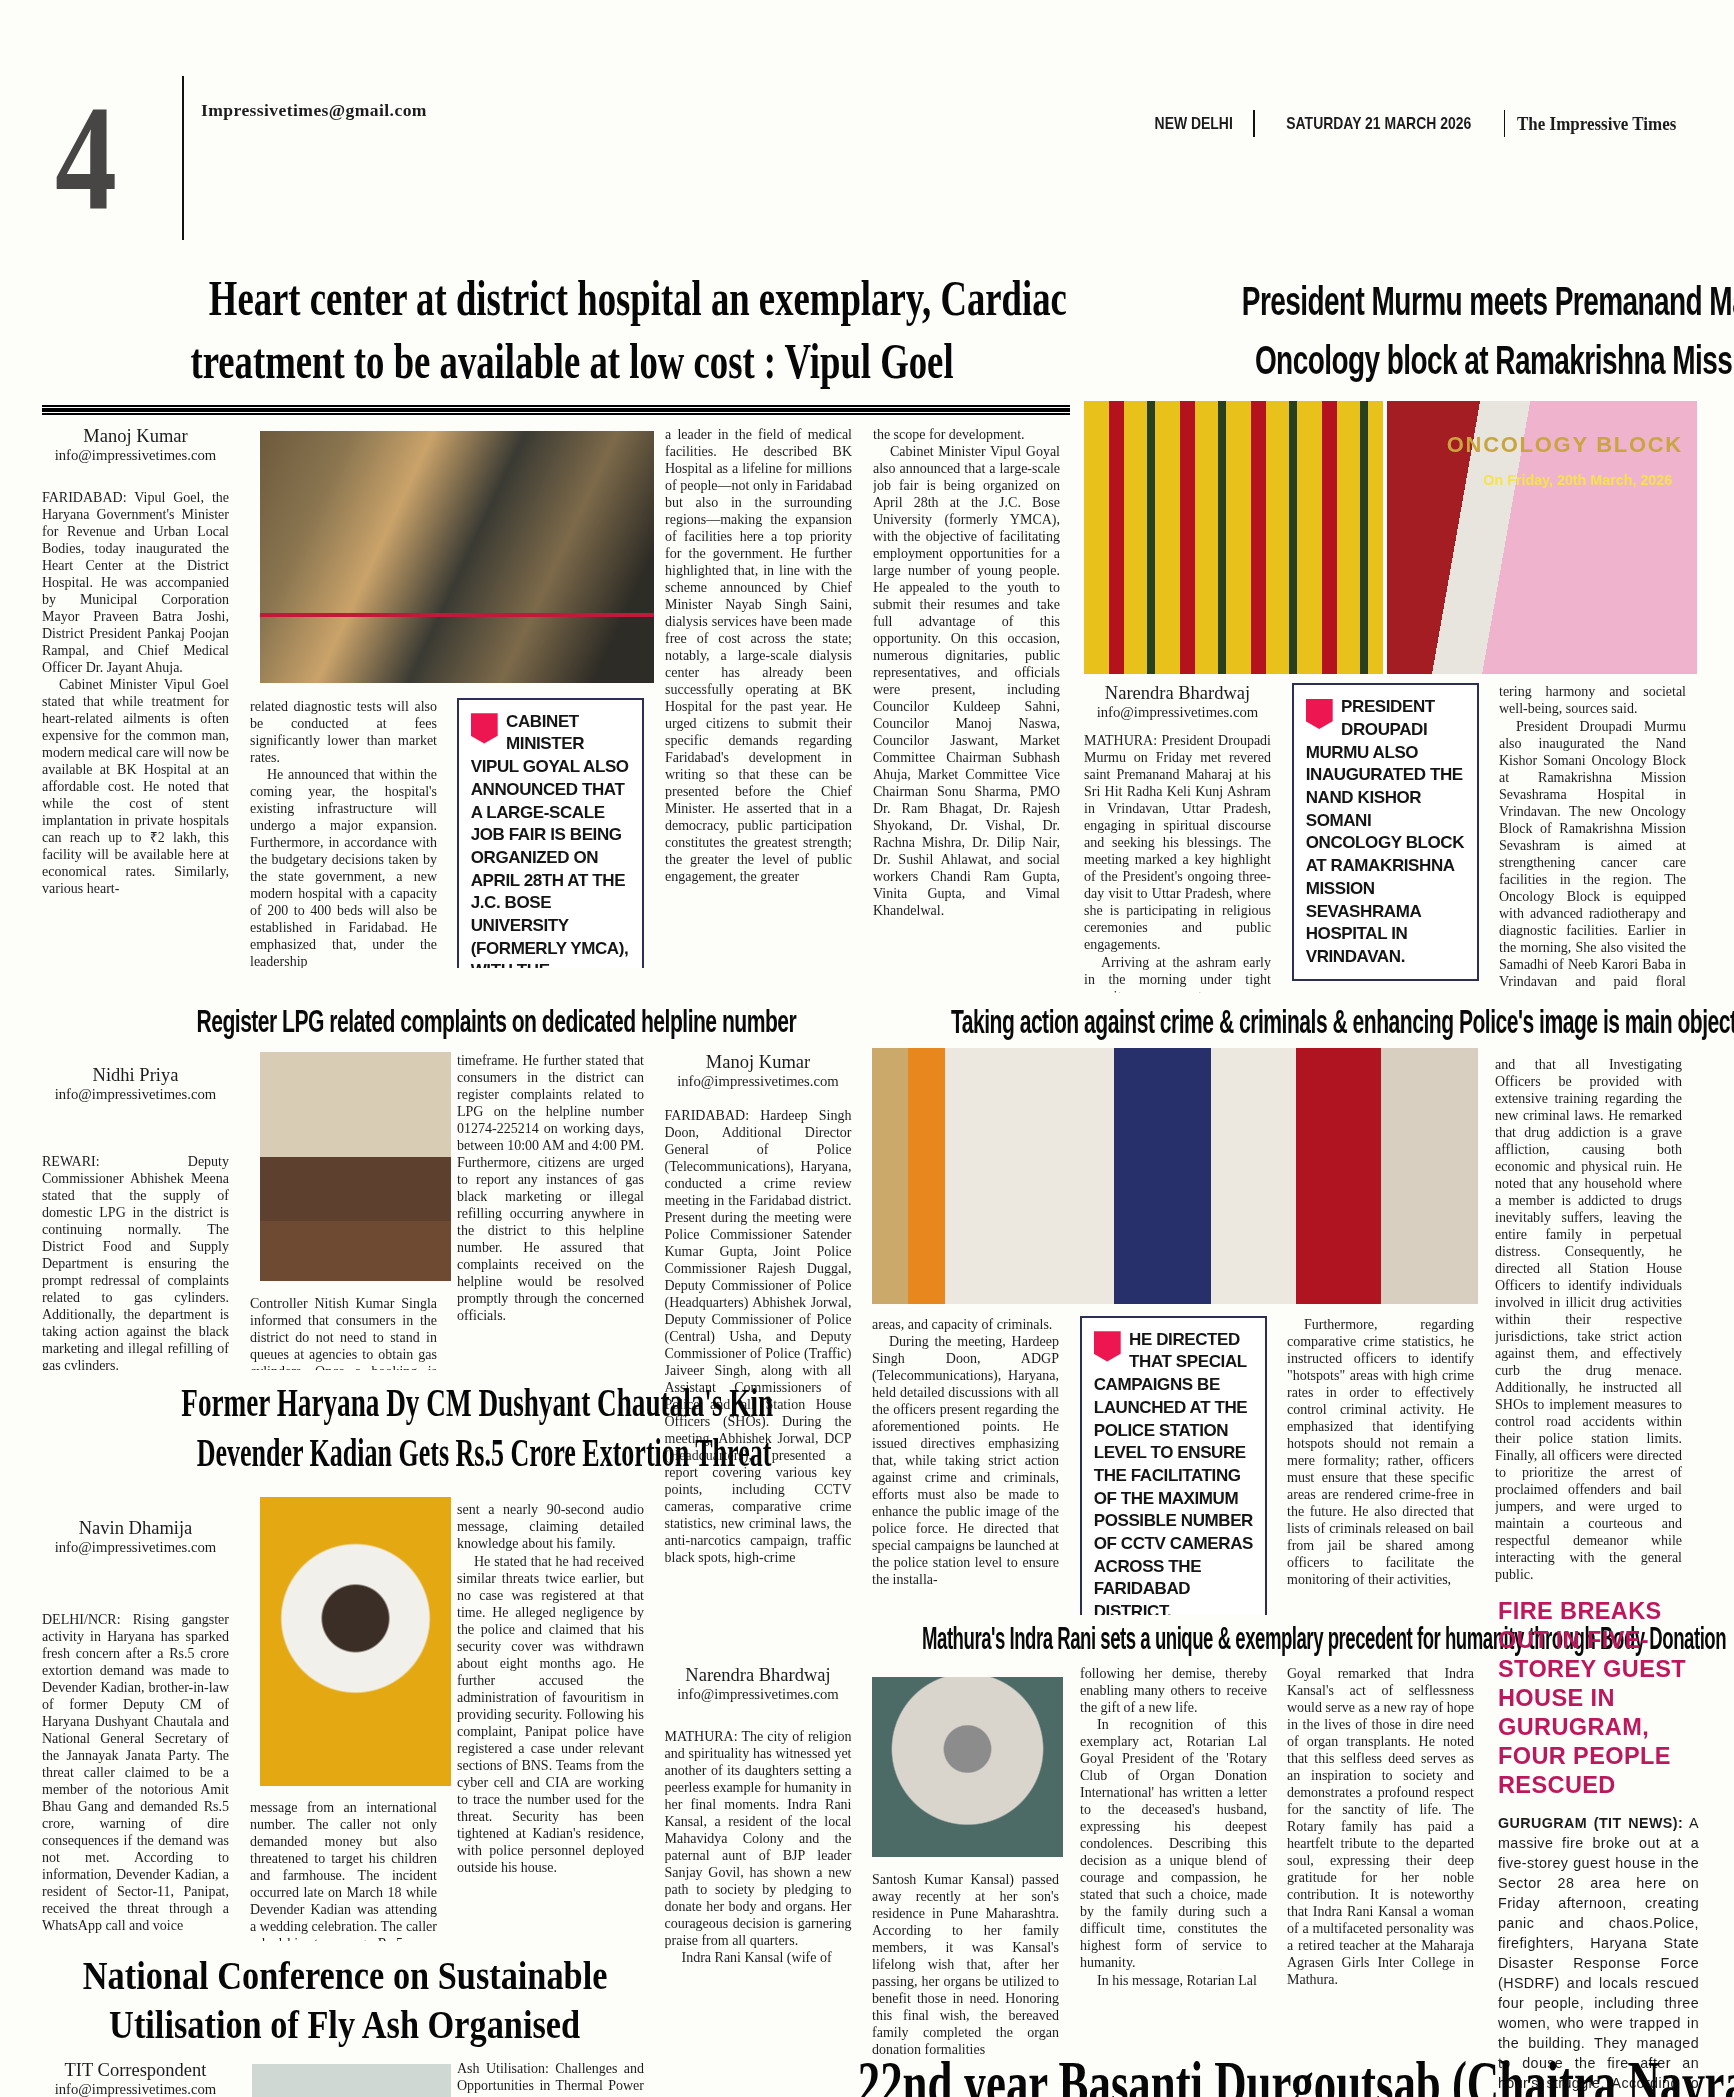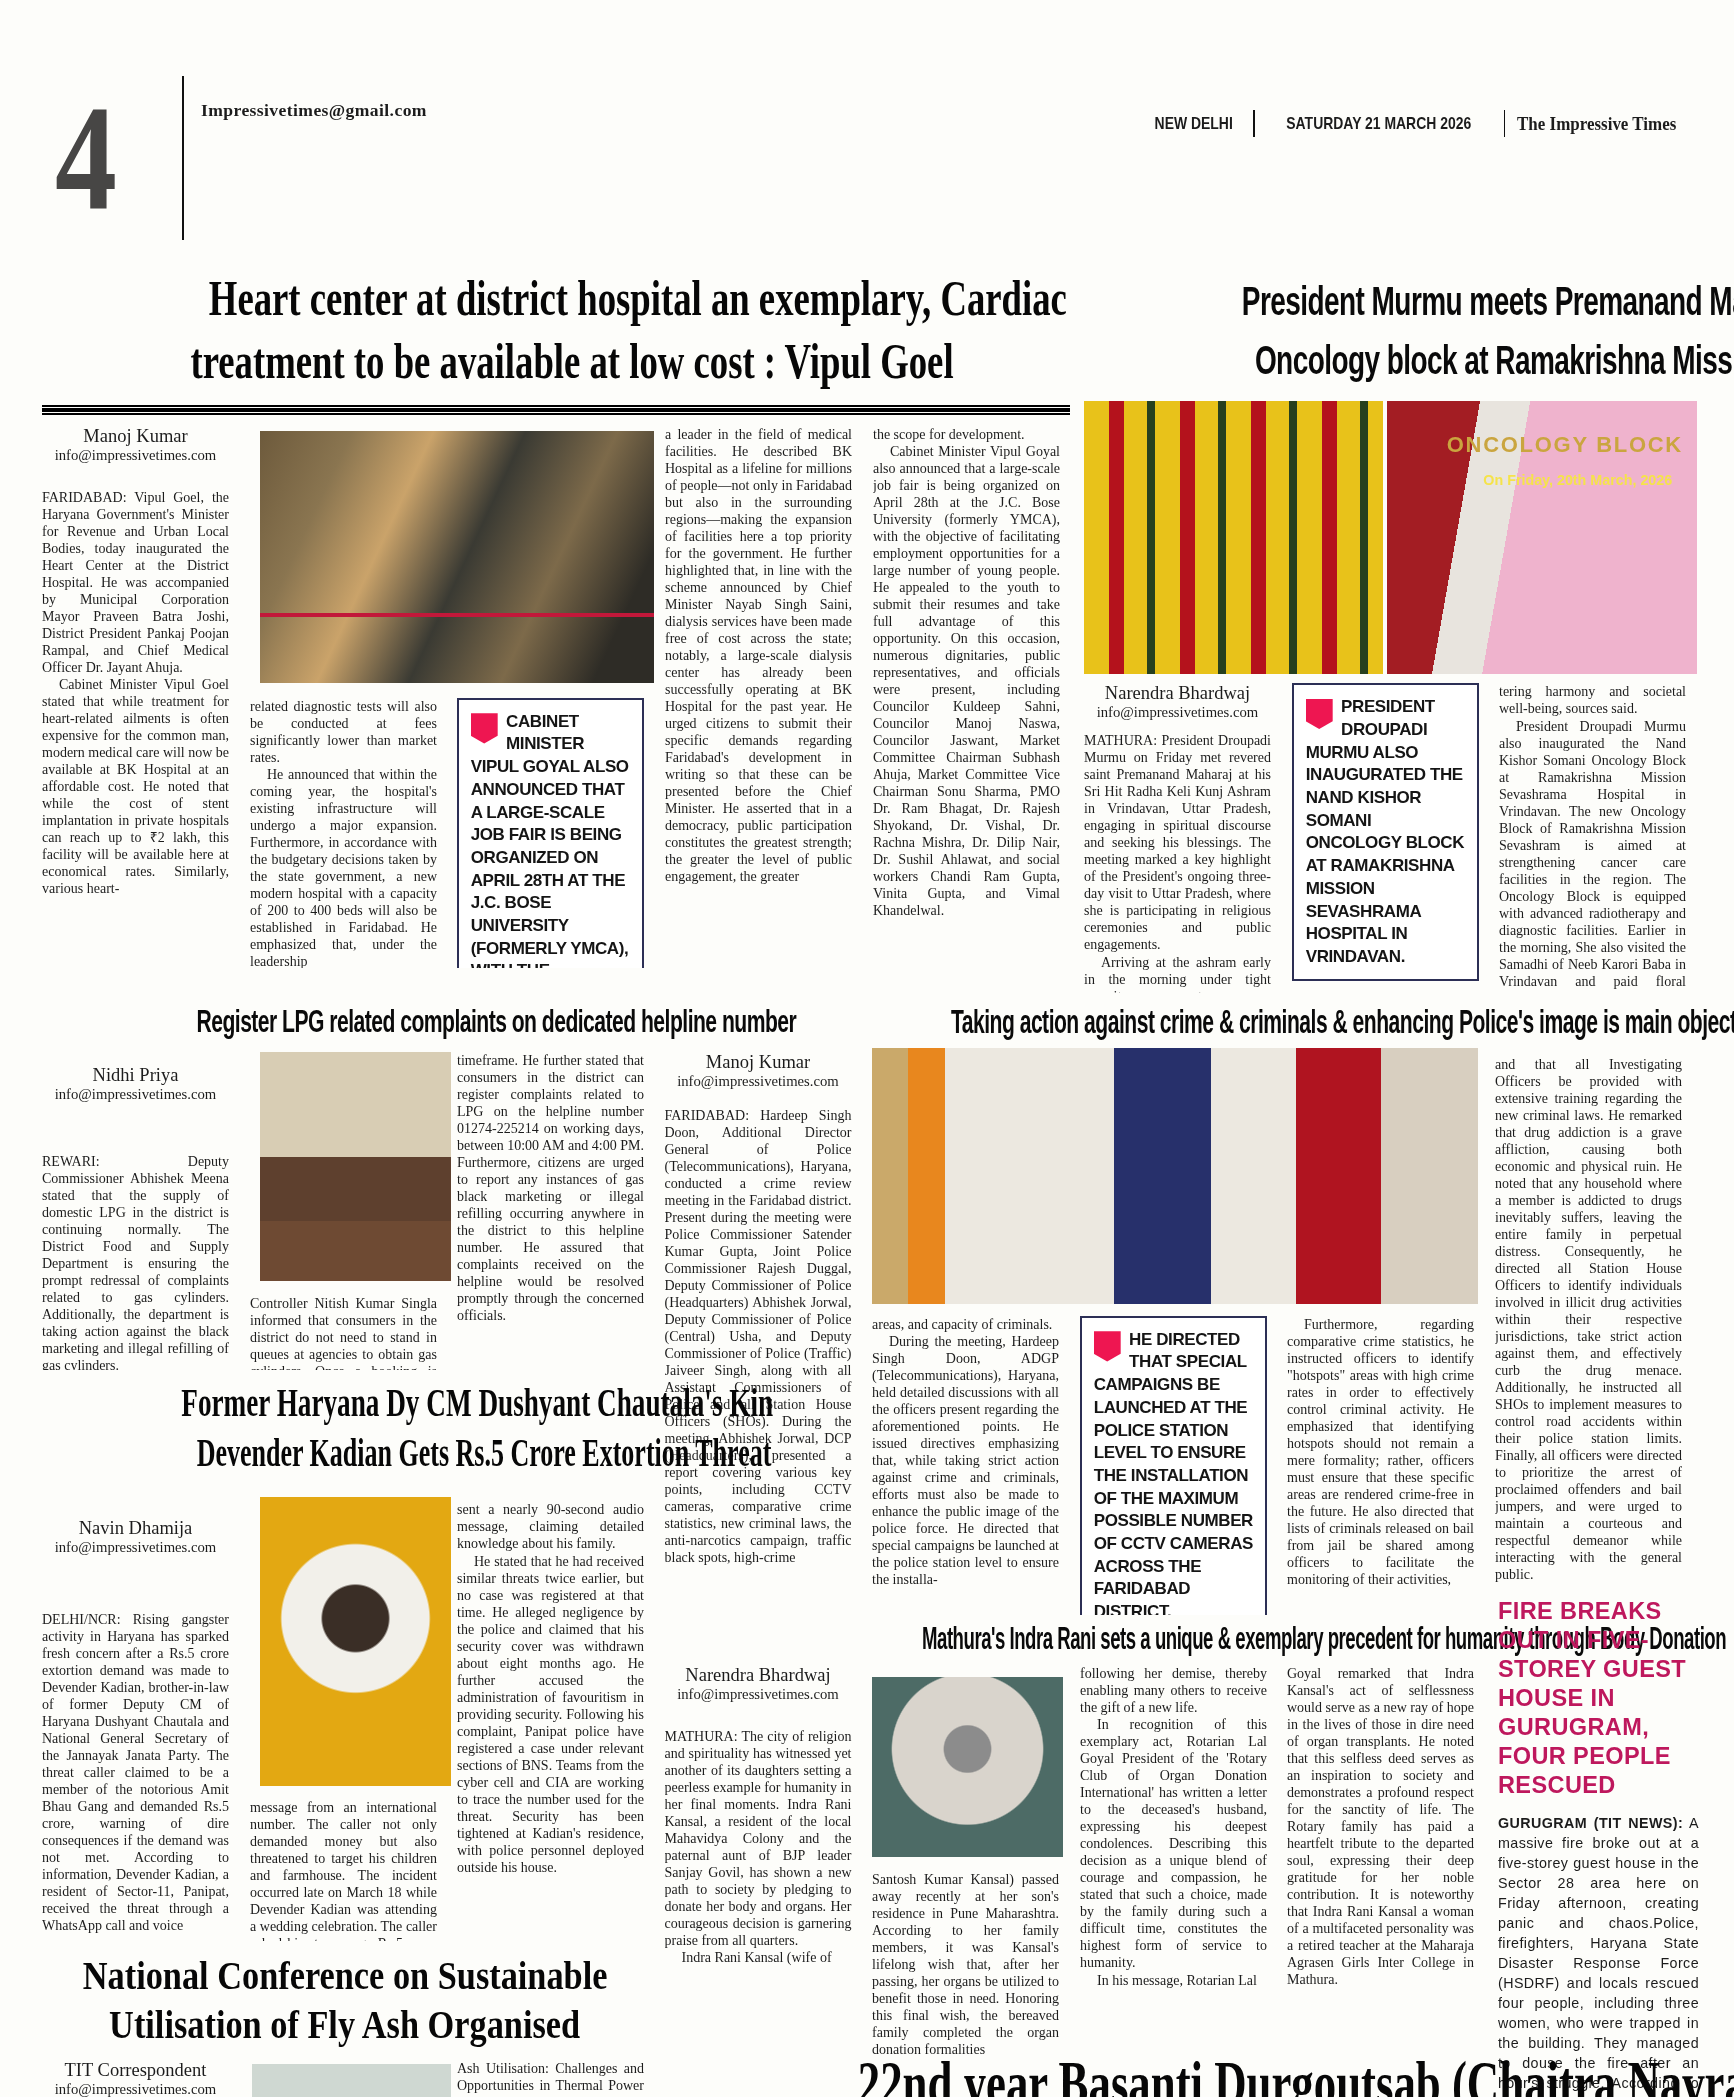--- a/index.html
+++ b/index.html
@@ -188,21 +188,21 @@
         <p style="margin-top:17px;">FARIDABAD: Hardeep Singh Doon, Additional Director General of Police (Telecommunications), Haryana, conducted a crime review meeting in the Faridabad district. Present during the meeting were Police Commissioner Satender Kumar Gupta, Joint Police Commissioner Rajesh Duggal, Deputy Commissioner of Police (Headquarters) Abhishek Jorwal, Deputy Commissioner of Police (Central) Usha, and Deputy Commissioner of Police (Traffic) Jaiveer Singh, along with all Assistant Commissioners of Police and all Station House Officers (SHOs). During the meeting, Abhishek Jorwal, DCP (Headquarters), presented a report covering various key points, including CCTV cameras, comparative crime statistics, new criminal laws, the anti-narcotics campaign, traffic black spots, high-crime</p>
       </div>
       <div class="photo ph-doon" style="left:218px; top:0; width:606px; height:256px;"></div>
       <div class="col" style="left:218px; top:268px; height:299px;">
         <p>areas, and capacity of criminals.</p>
         <p class="indent">During the meeting, Hardeep Singh Doon, ADGP (Telecommunications), Haryana, held detailed discussions with all the officers present regarding the aforementioned points. He issued directives emphasizing that, while taking strict action against crime and criminals, efforts must also be made to enhance the public image of the police force. He directed that special campaigns be launched at the police station level to ensure the installa-</p>
       </div>
       <div class="col" style="left:426px; top:268px; height:299px;">
         <div class="pullquote">
           <span class="flag"></span>
-          <p>HE DIRECTED THAT SPECIAL CAMPAIGNS BE LAUNCHED AT THE POLICE STATION LEVEL TO ENSURE THE INSTALLATION OF THE MAXIMUM POSSIBLE NUMBER OF CCTV CAMERAS ACROSS THE FARIDABAD DISTRICT.</p>
+          <p>HE DIRECTED THAT SPECIAL CAMPAIGNS BE LAUNCHED AT THE POLICE STATION LEVEL TO ENSURE THE FACILITATING OF THE MAXIMUM POSSIBLE NUMBER OF CCTV CAMERAS ACROSS THE FARIDABAD DISTRICT.</p>
         </div>
 
       </div>
       <div class="col" style="left:633px; top:268px; height:299px;">
         <p class="indent">Furthermore, regarding comparative crime statistics, he instructed officers to identify "hotspots" areas with high crime rates in order to effectively control criminal activity. He emphasized that identifying hotspots should not remain a mere formality; rather, officers must ensure that these specific areas are rendered crime-free in the future. He also directed that lists of criminals released on bail from jail be shared among officers to facilitate the monitoring of their activities,</p>
       </div>
       <div class="col" style="left:841px; top:8.4px; height:533px;">
         <p>and that all Investigating Officers be provided with extensive training regarding the new criminal laws. He remarked that drug addiction is a grave affliction, causing both economic and physical ruin. He noted that any household where a member is addicted to drugs inevitably suffers, leaving the entire family in perpetual distress. Consequently, he directed all Station House Officers to identify individuals involved in illicit drug activities within their respective jurisdictions, take strict action against them, and effectively curb the drug menace. Additionally, he instructed all SHOs to implement measures to control road accidents within their police station limits. Finally, all officers were directed to prioritize the arrest of proclaimed offenders and bail jumpers, and were urged to maintain a courteous and respectful demeanor while interacting with the general public.</p>
       </div>
     </div>

